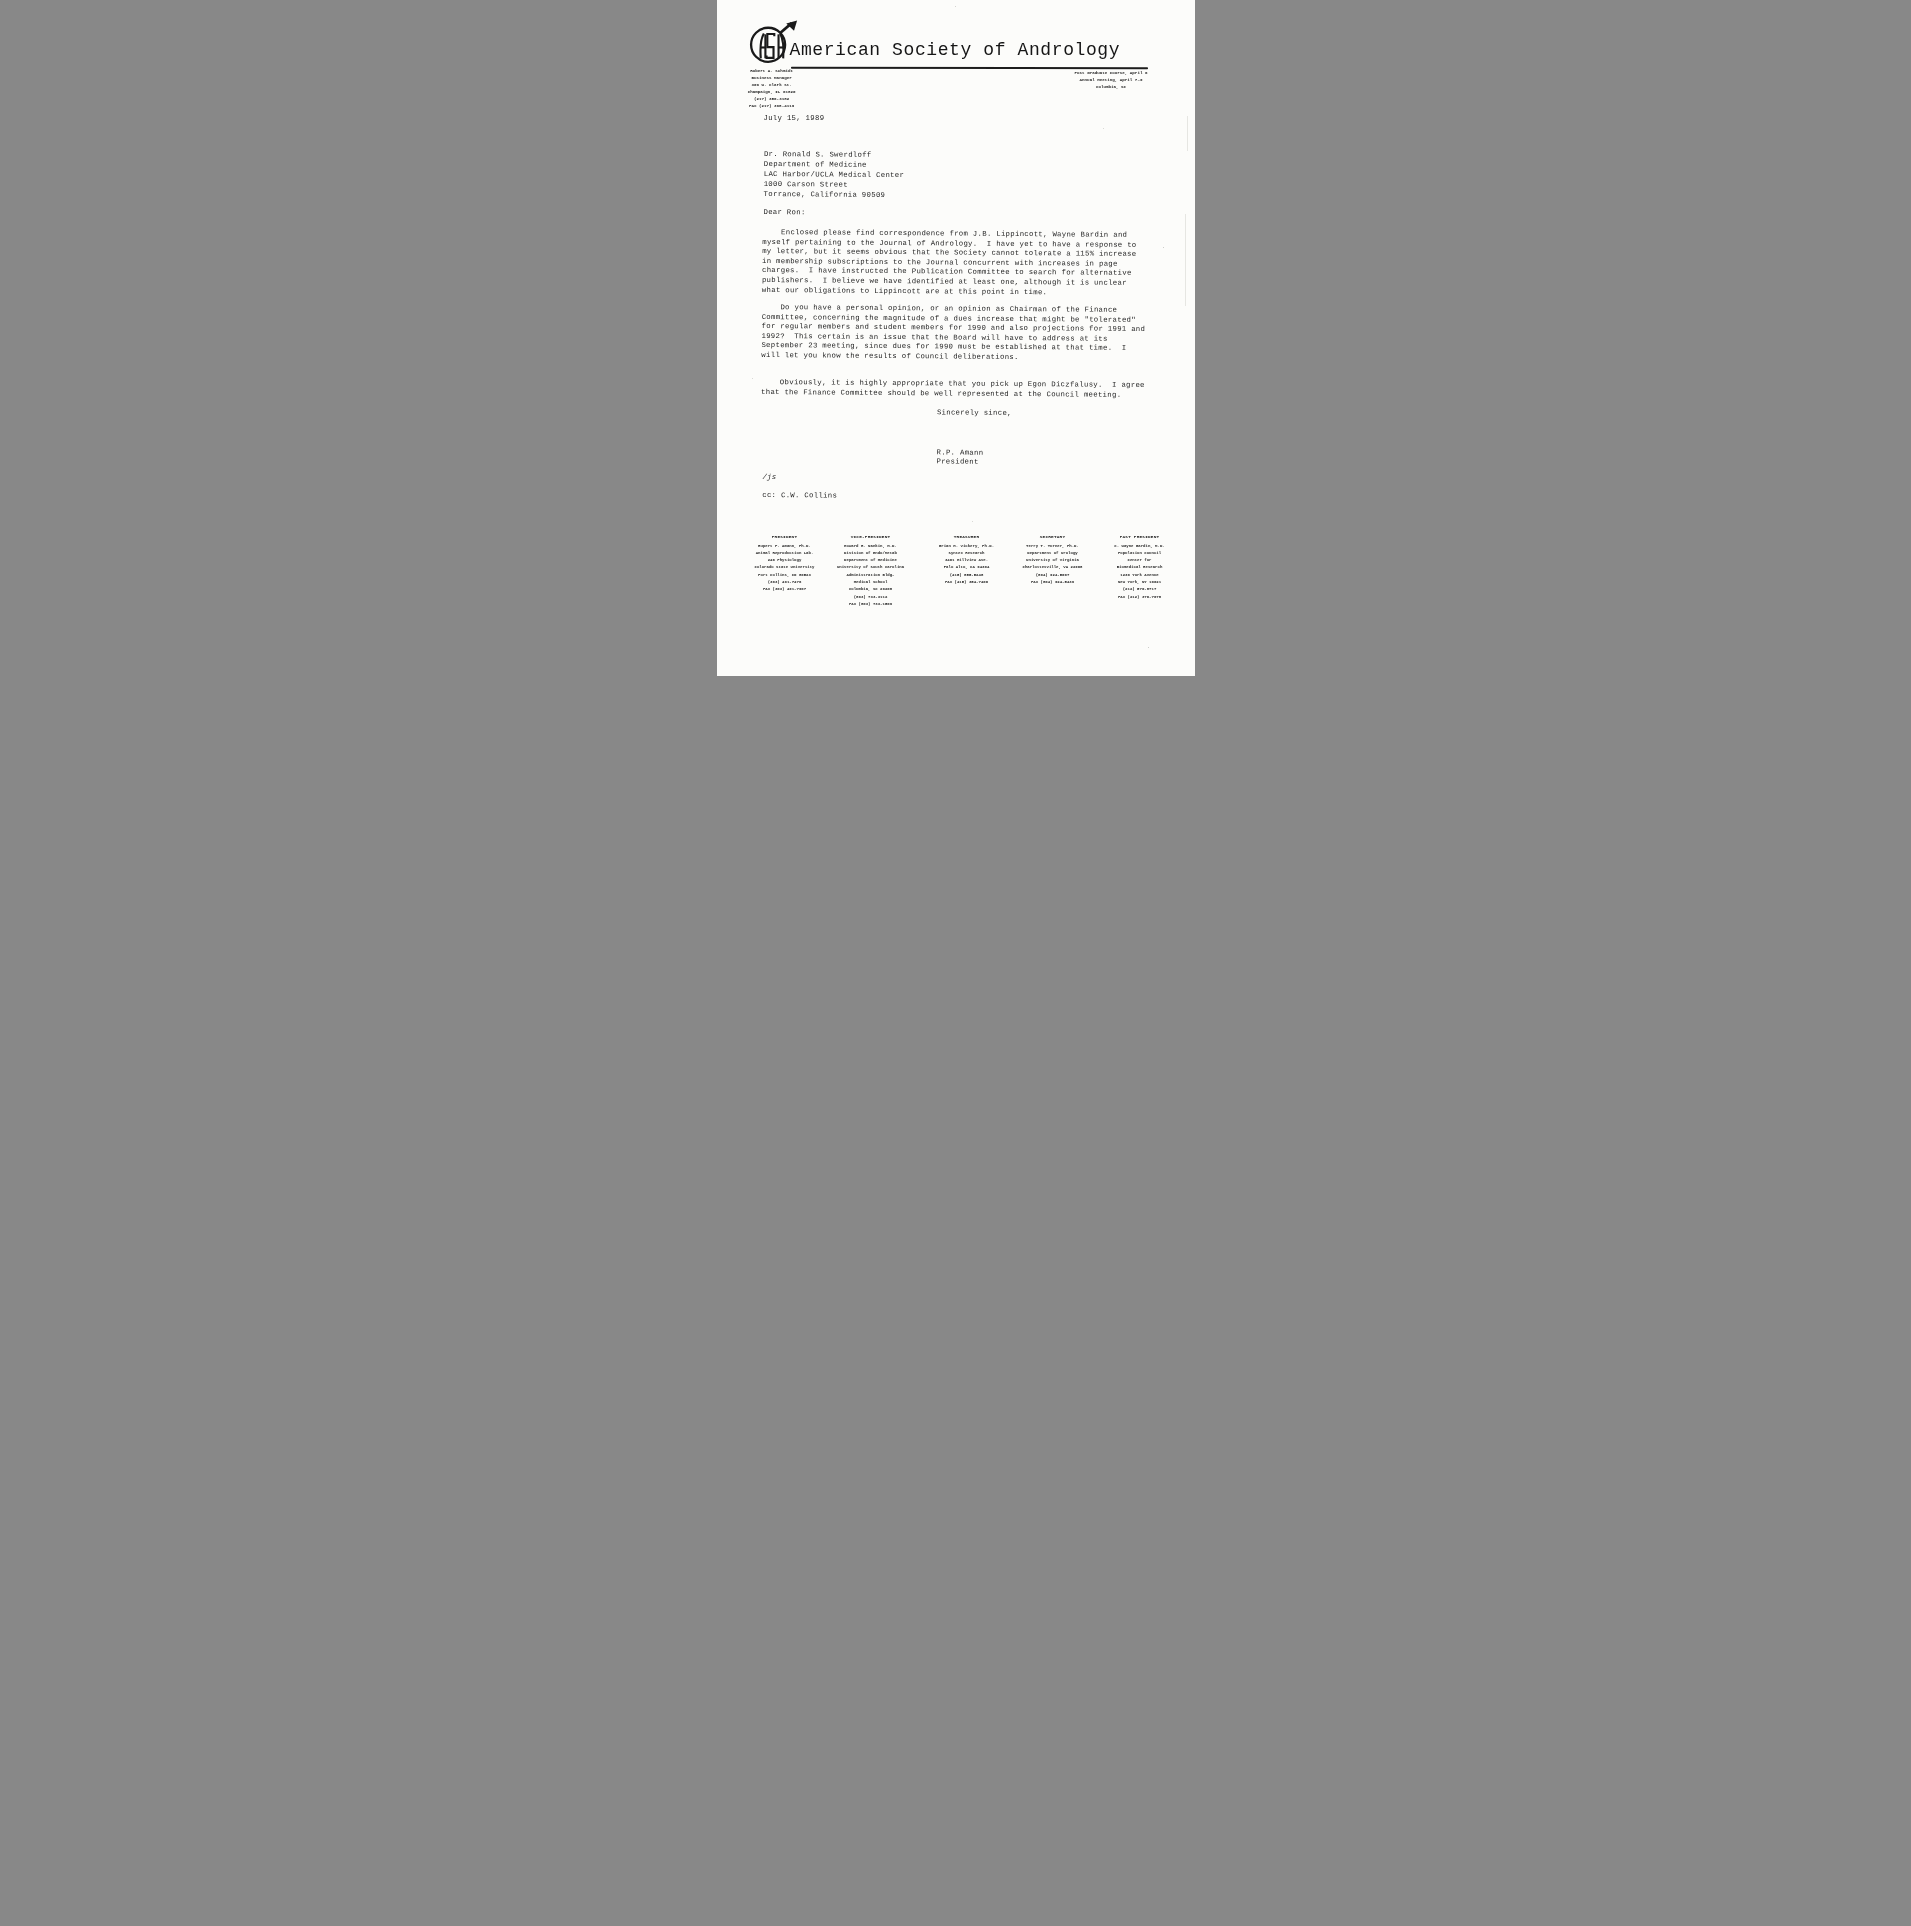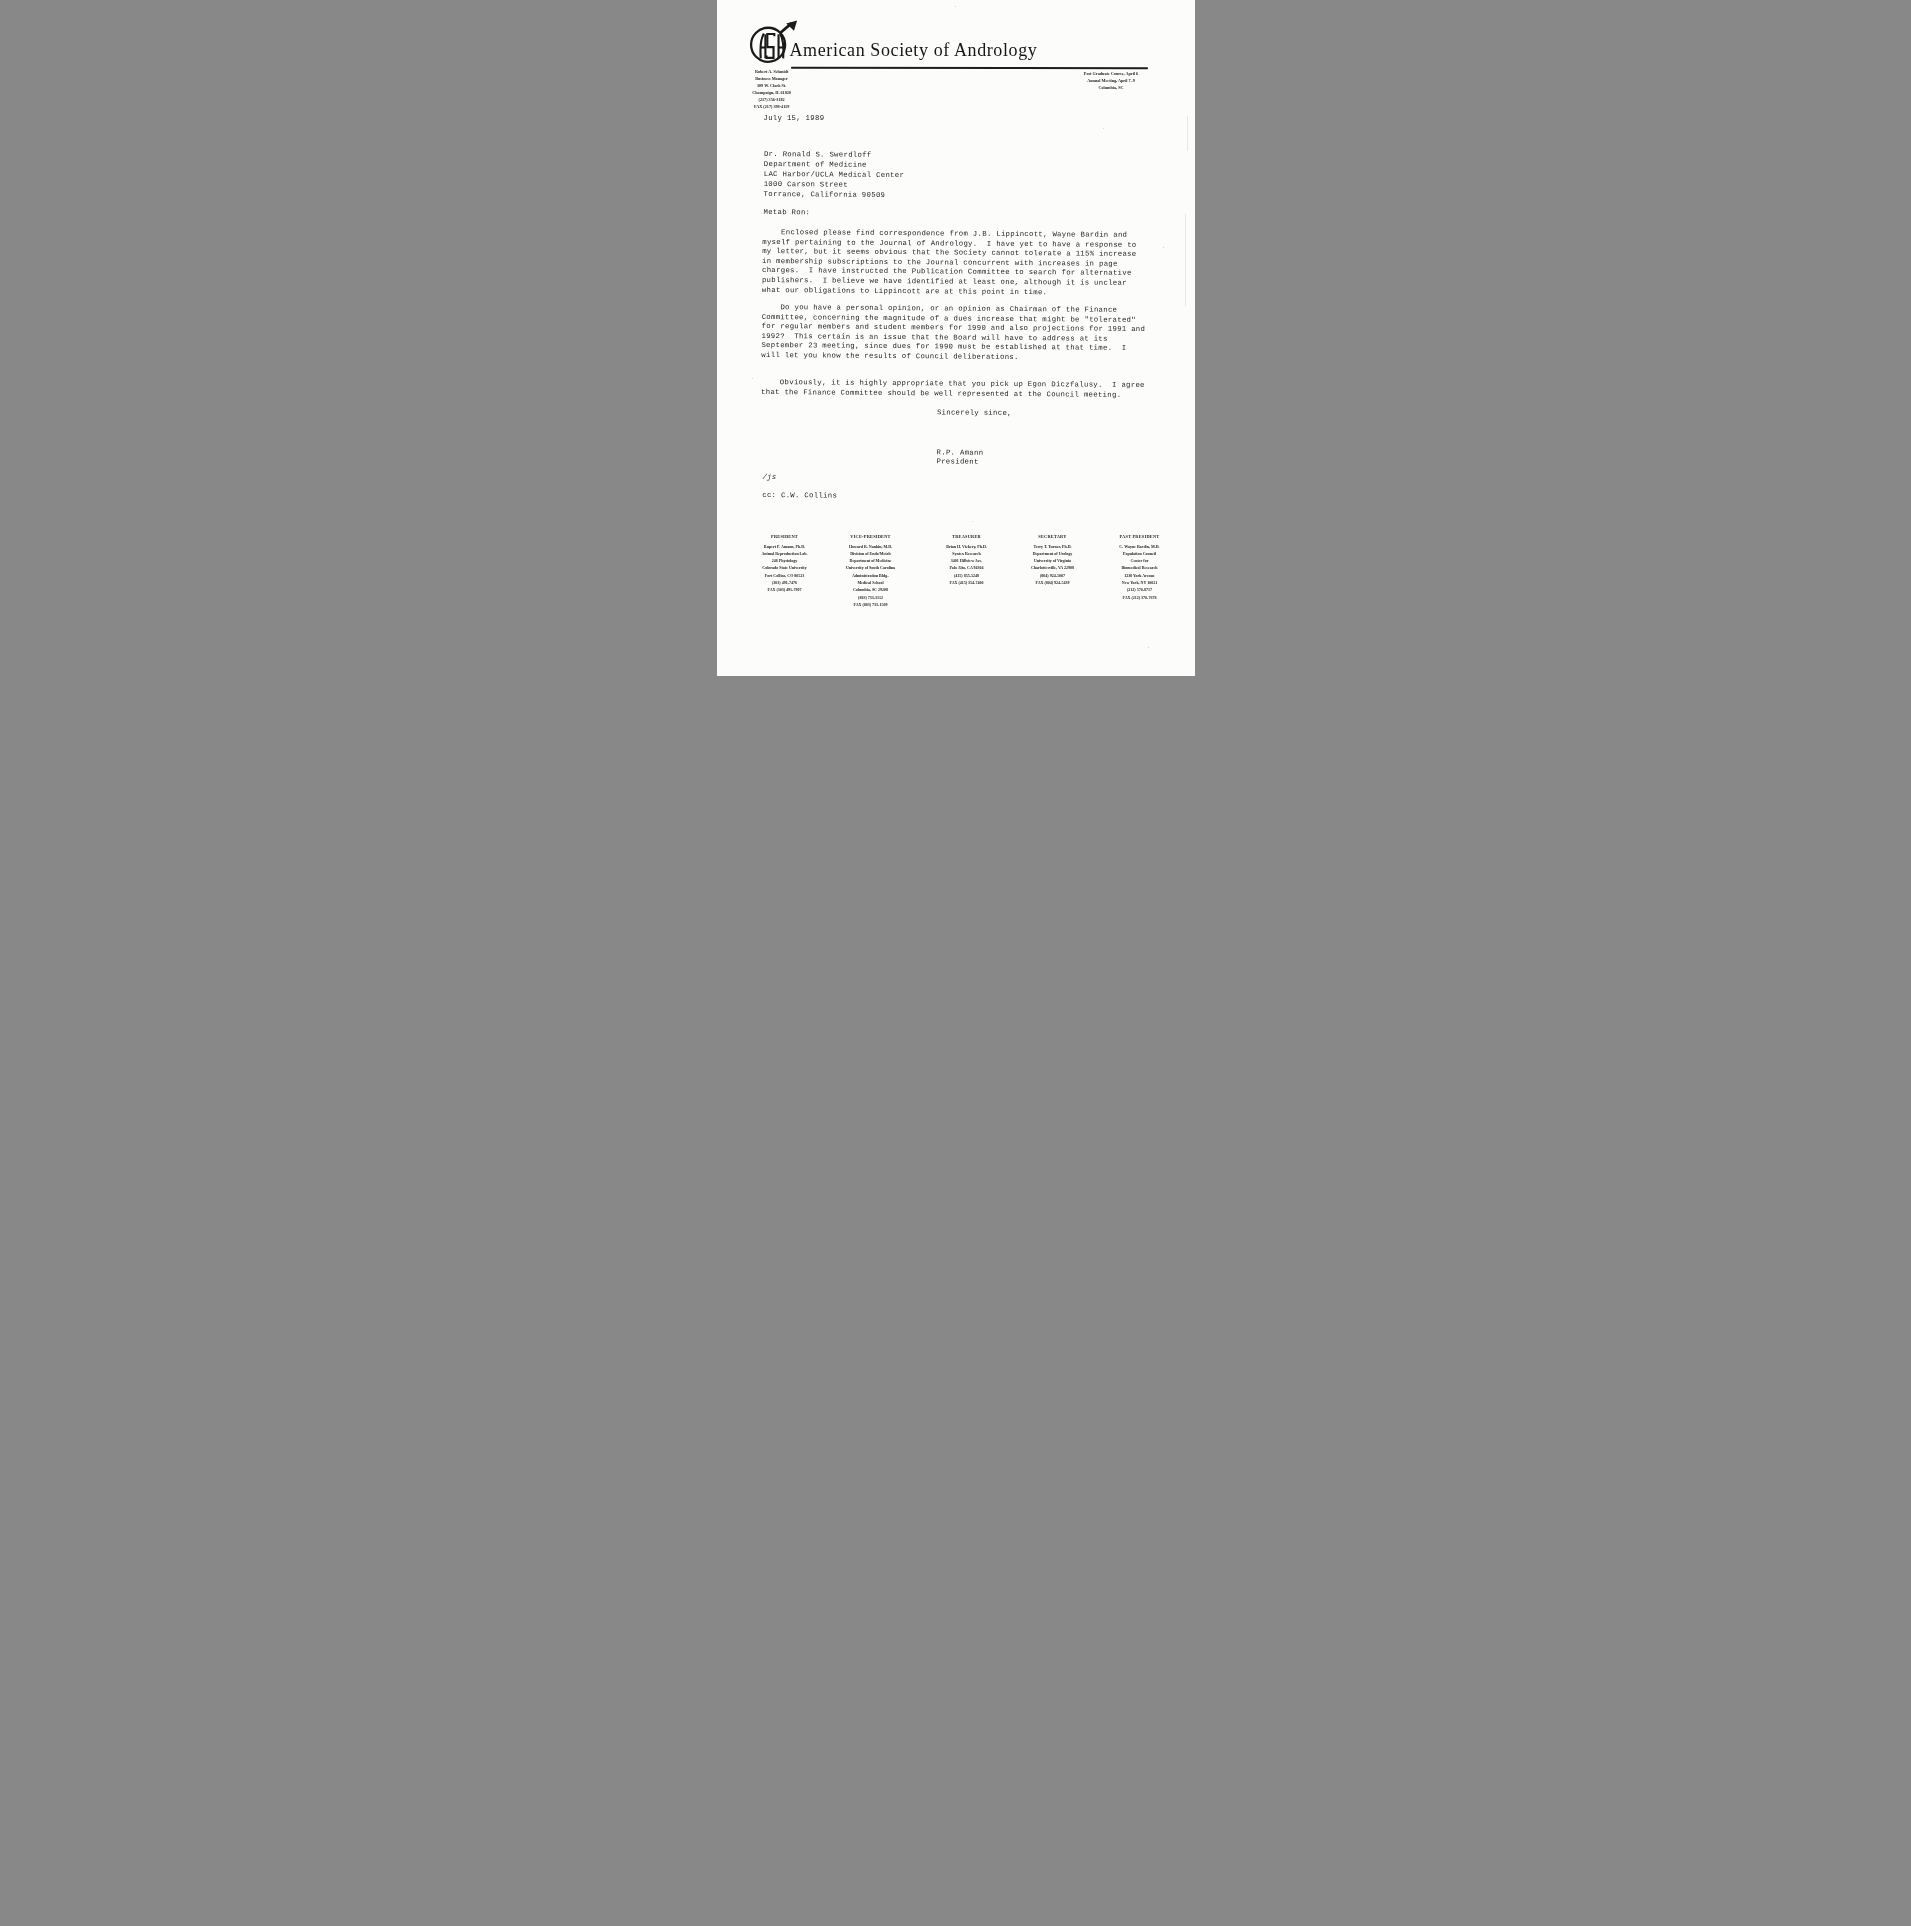--- a/index.html
+++ b/index.html
@@ -1,21 +1,21 @@
 <!DOCTYPE html>
 <html style="font-size:6.2px"><head>
 <meta charset="utf-8">
 <style>
   html,body { margin:0; padding:0; background:#888; }
   .page {
     position:relative; width:478px; height:676px; margin:0 auto;
     background:#fcfcfa; overflow:hidden; color:#1b1b1b;
   }
   .abs { position:absolute; }
-  .sans { font-family:Liberation Serif, serif; }
+  .sans { font-family:Liberation Mono, monospace; }
   .mono { font-family:"Liberation Mono", monospace; }
   .pre  { white-space:pre; }
 
   
   .logo { left:31px; top:20px; width:58px; height:48px; }
   .org-title {
     left:73px; top:40px; font-size:18px; letter-spacing:0.6px;
     color:#161616; font-weight:400; white-space:nowrap;
   }
   .title-rule {
@@ -99,21 +99,21 @@
   <div class="abs mono typed date-line">July 15, 1989</div>
 
   <div class="abs body-rotate">
 
     <div class="abs mono typed recipient pre">Dr. Ronald S. Swerdloff
 Department of Medicine
 LAC Harbor/UCLA Medical Center
 1000 Carson Street
 Torrance, California 90509</div>
 
-    <div class="abs mono typed salutation">Metab Ron:</div>
+    <div class="abs mono typed salutation">Dear Ron:</div>
 
     <div class="abs mono typed para para1 pre">    Enclosed please find correspondence from J.B. Lippincott, Wayne Bardin and
 myself pertaining to the Journal of Andrology.  I have yet to have a response to
 my letter, but it seems obvious that the Society cannot tolerate a 115% increase
 in membership subscriptions to the Journal concurrent with increases in page
 charges.  I have instructed the Publication Committee to search for alternative
 publishers.  I believe we have identified at least one, although it is unclear
 what our obligations to Lippincott are at this point in time.</div>
 
     <div class="abs mono typed para para2 pre">    Do you have a personal opinion, or an opinion as Chairman of the Finance

